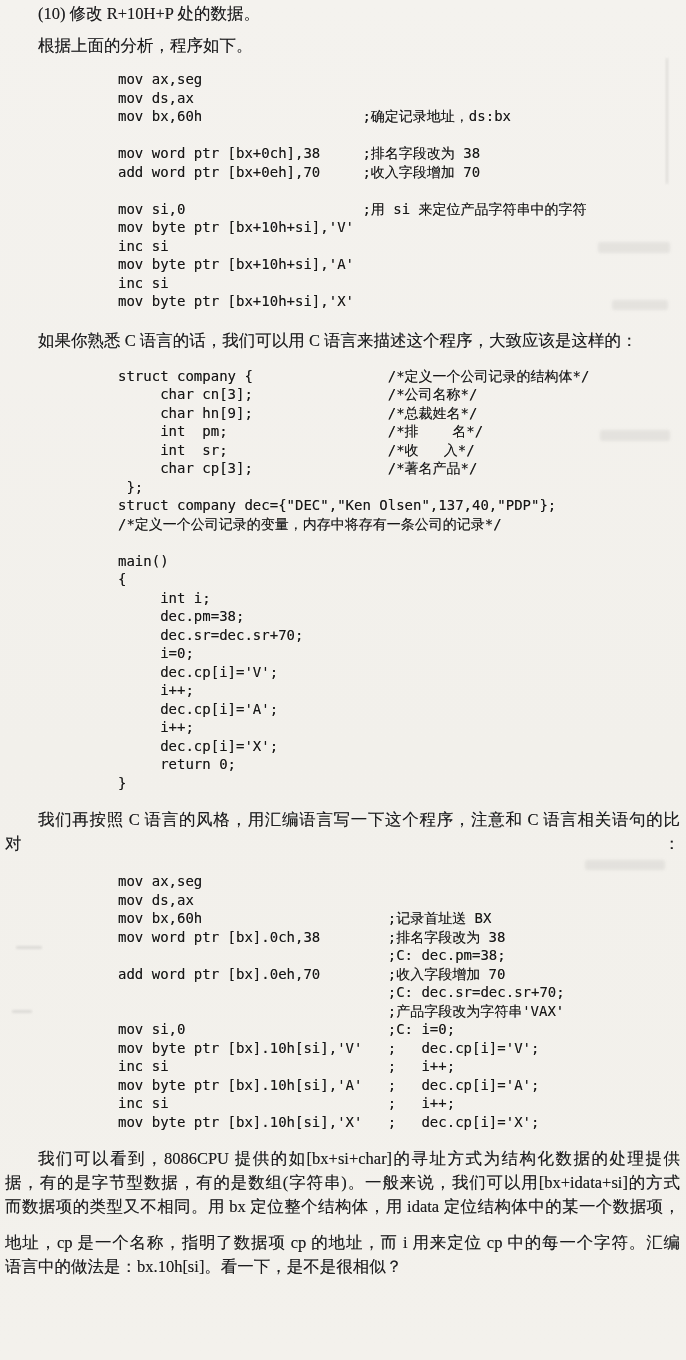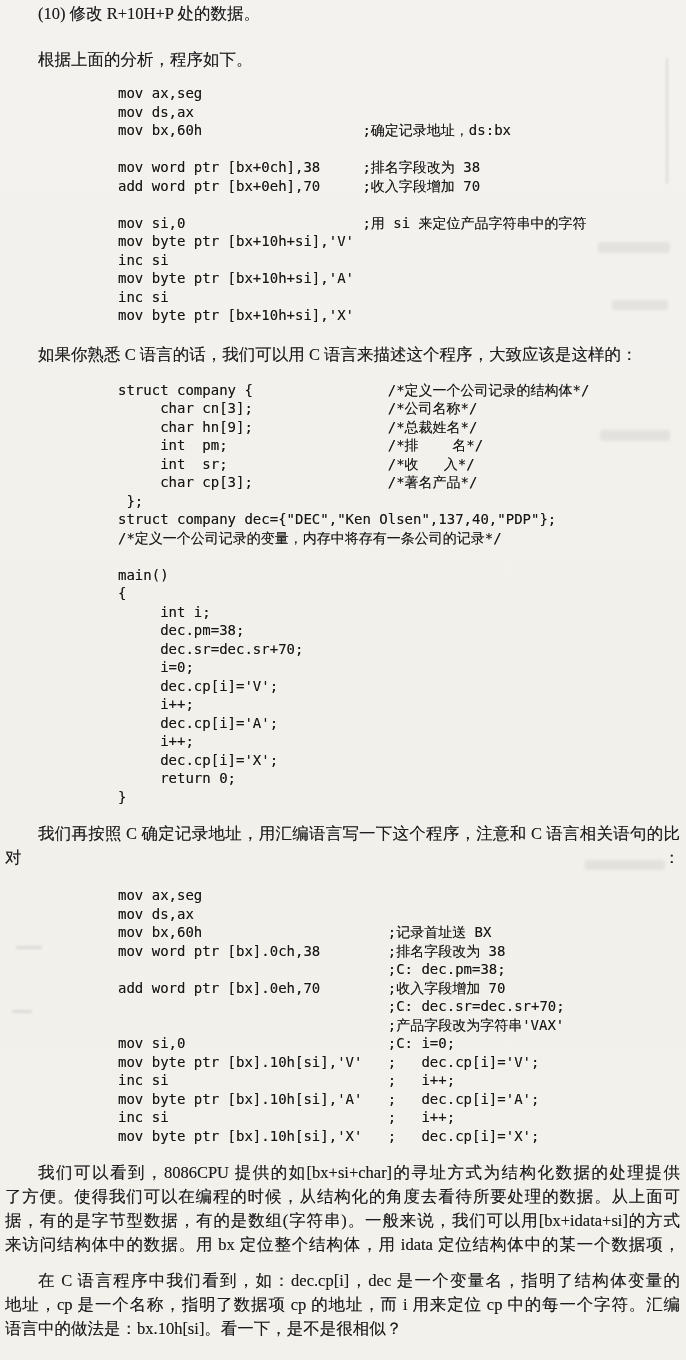--- a/index.html
+++ b/index.html
@@ -31,21 +31,21 @@
     line-height: 18.5px;
     margin: 16px;
     margin-left: 113px;
     white-space: pre;
     color: #161616;
     text-shadow: 0 0 0.4px rgba(30,30,30,0.5);
   }
   .pre1 { margin-top: 12px; }
   .pre2 { margin-top: 14px; }
   .pre3 { margin-top: 16px; }
-  .mt-intro { margin-top: 22px; }
+  .mt-intro { margin-top: 8px; }
   .mt-p3 { margin-top: 18px; }
   .mt-p4 { margin-top: 5px; }
   .mt-para5 { margin-top: 16px; }
   .mt-para6 { margin-top: 12px; }
   .artifact {
     position: absolute;
     background: rgba(95, 95, 95, 0.10);
     border-radius: 3px;
     filter: blur(1.5px);
     pointer-events: none;
@@ -94,46 +94,44 @@
      dec.sr=dec.sr+70;
      i=0;
      dec.cp[i]='V';
      i++;
      dec.cp[i]='A';
      i++;
      dec.cp[i]='X';
      return 0;
 }</pre>
 
-  <p class="body indent jline mt-p4">我们再按照 C 确定记录地址，用汇编语言写一下这个程序，注意和 C 语言相关语句的比对：</p>
+  <p class="body indent jline mt-p4">我们再按照 C 语言的风格，用汇编语言写一下这个程序，注意和 C 语言相关语句的比对：</p>
 
   <pre class="code pre3">mov ax,seg
 mov ds,ax
 mov bx,60h                      ;记录首址送 BX
 mov word ptr [bx].0ch,38        ;排名字段改为 38
                                 ;C: dec.pm=38;
 add word ptr [bx].0eh,70        ;收入字段增加 70
                                 ;C: dec.sr=dec.sr+70;
                                 ;产品字段改为字符串'VAX'
 mov si,0                        ;C: i=0;
 mov byte ptr [bx].10h[si],'V'   ;   dec.cp[i]='V';
 inc si                          ;   i++;
 mov byte ptr [bx].10h[si],'A'   ;   dec.cp[i]='A';
 inc si                          ;   i++;
 mov byte ptr [bx].10h[si],'X'   ;   dec.cp[i]='X';</pre>
 
   <div class="mt-para5">
     <div class="body indent jline">我们可以看到，8086CPU 提供的如[bx+si+char]的寻址方式为结构化数据的处理提供</div>
-    <div class="body jline">了方便。使得我们可以在编程的时候，从结构化的角度去看待所要处理的数据。从上面可</div>
     <div class="body jline">据，有的是字节型数据，有的是数组(字符串)。一般来说，我们可以用[bx+idata+si]的方式</div>
-    <div class="body jline">来访问结构体中的数据。用 bx 定位整个结构体，用 idata 定位结构体中的某一个数据项，</div>
+    <div class="body jline">而数据项的类型又不相同。用 bx 定位整个结构体，用 idata 定位结构体中的某一个数据项，</div>
   </div>
 
   <div class="mt-para6">
-    <div class="body indent jline">在 C 语言程序中我们看到，如：dec.cp[i]，dec 是一个变量名，指明了结构体变量的</div>
     <div class="body jline">地址，cp 是一个名称，指明了数据项 cp 的地址，而 i 用来定位 cp 中的每一个字符。汇编</div>
     <div class="body">语言中的做法是：bx.10h[si]。看一下，是不是很相似？</div>
   </div>
 
   <div class="artifact line" style="left:666px; top:58px; width:2px; height:126px;"></div>
   <div class="artifact" style="left:598px; top:242px; width:72px; height:11px;"></div>
   <div class="artifact" style="left:612px; top:300px; width:56px; height:10px;"></div>
   <div class="artifact" style="left:600px; top:430px; width:70px; height:11px;"></div>
   <div class="artifact" style="left:585px; top:860px; width:80px; height:10px;"></div>
   <div class="artifact line" style="left:16px; top:946px; width:26px; height:3px;"></div>

